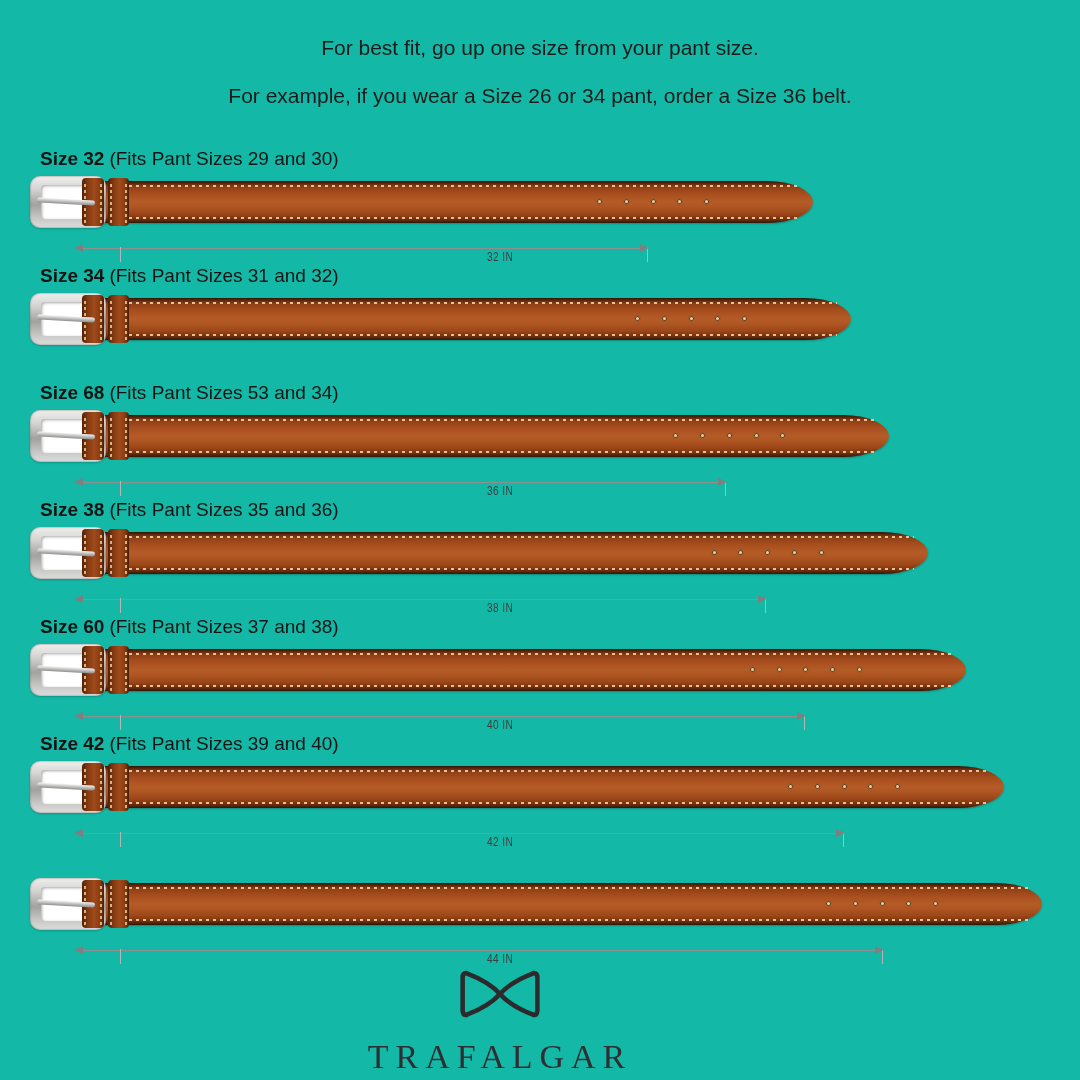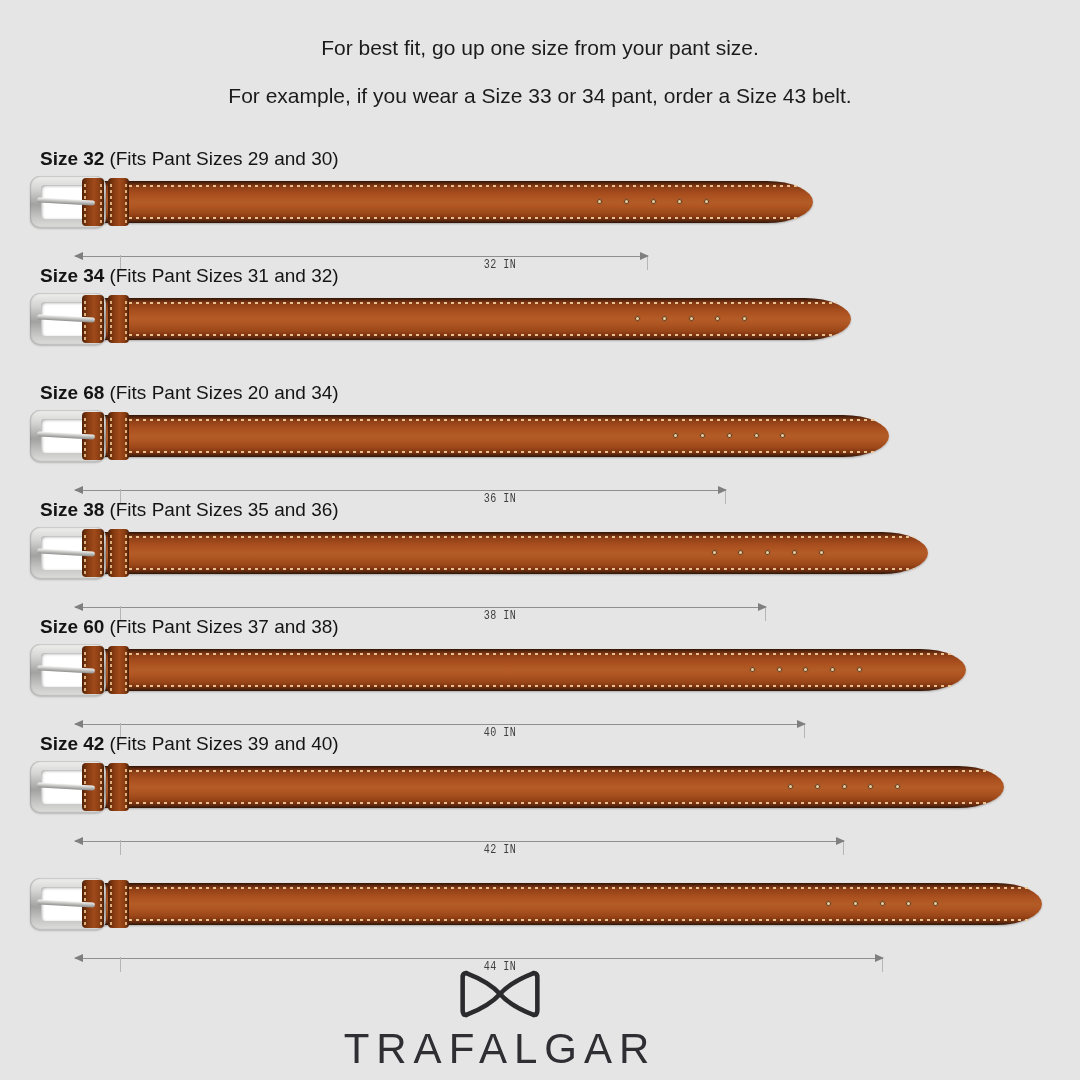--- a/index.html
+++ b/index.html
@@ -1,17 +1,17 @@
 <!DOCTYPE html>
 <html><head>
 <meta charset="utf-8">
 <style>
   html,body{margin:0;padding:0;background:#fff;}
   .page{
-    position:relative;width:1080px;height:1080px;background:#e5e5e5;
+    position:relative;width:1080px;height:1080px;background:#14b8a6;
     overflow:hidden;font-family:"Liberation Sans",sans-serif;color:#1c1c1c;
   }
   
   .header{padding-top:34px;text-align:center;}
   .header .line{font-size:21px;line-height:28px;color:#1b1b1b;}
   .header .line + .line{margin-top:20px;}
   
   .chart{margin-top:38px;}
   .belt-row{position:relative;height:117px;}
   .row-label{position:absolute;left:40px;top:0;font-size:19px;color:#141414;white-space:nowrap;}
@@ -50,44 +50,44 @@
   .fold,.keeper{position:absolute;top:2px;height:48px;z-index:4;border-radius:4px;
     background:linear-gradient(90deg,#4f2009 0%,#82390f 25%,#a04a1b 55%,#8a3d12 80%,#491d08 100%);}
   .fold{left:52px;width:22px;}
   .keeper{left:78px;width:21px;}
   .fold::before,.keeper::before,.fold::after,.keeper::after{
     content:"";position:absolute;top:3px;bottom:3px;width:2px;
     background:repeating-linear-gradient(0deg,rgba(235,190,135,0.9) 0 3px,rgba(0,0,0,0) 3px 6px);}
   .fold::before,.keeper::before{left:2px;}
   .fold::after,.keeper::after{right:2px;}
   
-  .measure{position:absolute;left:30px;top:98px;height:30px;width:1040px;font-family:Liberation Mono, monospace;}
+  .measure{position:absolute;left:30px;top:90px;height:30px;width:1040px;}
   .mline{position:absolute;left:45px;top:10px;height:1px;background:#8f8f8f;}
   .mline::before{content:"";position:absolute;left:-1px;top:-4px;width:0;height:0;
     border-right:9px solid #7f7f7f;border-top:4px solid transparent;border-bottom:4px solid transparent;}
   .mline::after{content:"";position:absolute;right:-1px;top:-4px;width:0;height:0;
     border-left:9px solid #7f7f7f;border-top:4px solid transparent;border-bottom:4px solid transparent;}
   .tick{position:absolute;width:1px;height:15px;background:#b5b5b5;top:-1px;}
   .tick-left{left:45px;}
   .mlabel{position:absolute;left:470px;top:12px;transform:translateX(-50%) scaleX(0.84);
     font-size:12px;color:#3e3e3e;letter-spacing:0.5px;white-space:nowrap;}
   
   .logo{position:absolute;left:340px;top:968px;width:320px;text-align:center;}
   .bowtie{display:block;margin:0 auto;}
-  .brand-name{margin-top:5px;font-family:Liberation Sans, sans-serif;font-size:42px;
+  .brand-name{margin-top:18px;font-family:Liberation Serif, serif;font-size:34px;
     letter-spacing:7px;color:#2e2e33;}
 </style>
 </head>
 <body>
 
 <div class="page">
 
   <div class="header">
     <div class="line">For best fit, go up one size from your pant size.</div>
-    <div class="line">For example, if you wear a Size 33 or 34 pant, order a Size 43 belt.</div>
+    <div class="line">For example, if you wear a Size 26 or 34 pant, order a Size 36 belt.</div>
   </div>
 
   <div class="chart">
 
     <div class="belt-row">
       <div class="row-label">
         <span class="size">Size 32</span><span class="fits">(Fits Pant Sizes 29 and 30)</span>
       </div>
       <div class="belt-graphic">
         <div class="strap" style="width: 725px;">
@@ -137,21 +137,21 @@
             <div class="buckle-window"></div>
           </div>
         <div class="prong"></div>
         <div class="fold"></div>
         <div class="keeper"></div>
       </div>
     </div>
 
     <div class="belt-row">
       <div class="row-label">
-        <span class="size">Size 68</span><span class="fits">(Fits Pant Sizes 20 and 34)</span>
+        <span class="size">Size 68</span><span class="fits">(Fits Pant Sizes 53 and 34)</span>
       </div>
       <div class="belt-graphic">
         <div class="strap" style="width: 801.4px;">
           <div class="stitch top"></div>
           <div class="stitch bottom"></div>
           <div class="holes">
             <span class="hole"></span>
               <span class="hole"></span>
               <span class="hole"></span>
               <span class="hole"></span>

